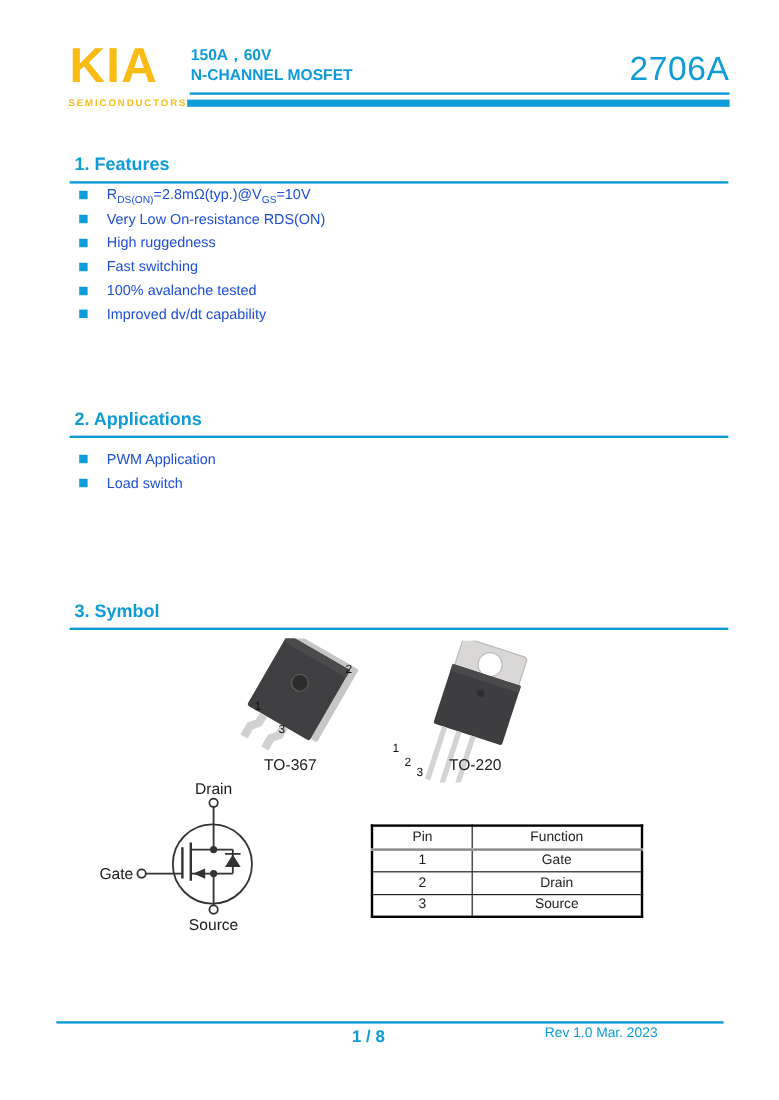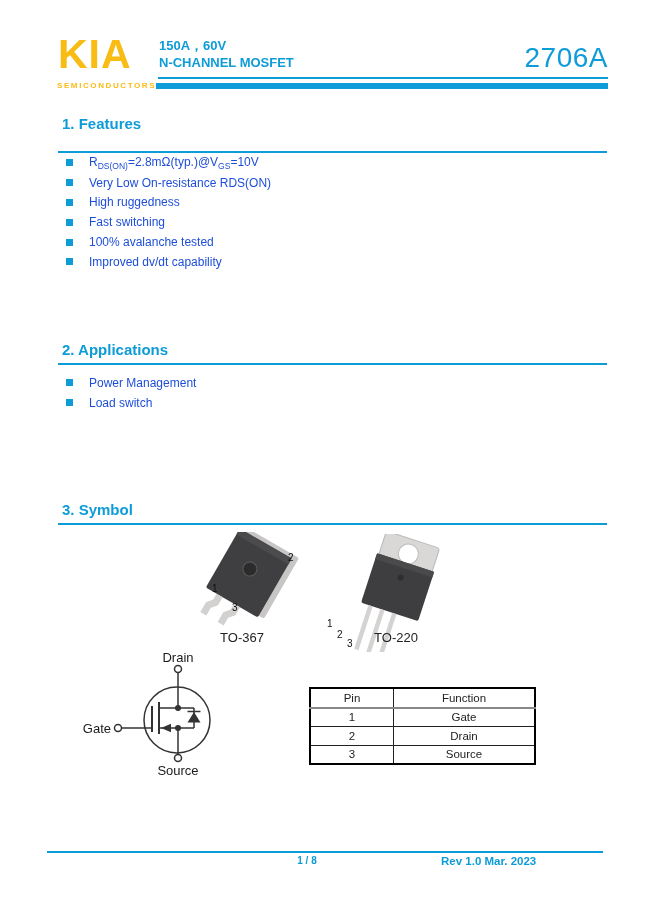--- a/index.html
+++ b/index.html
@@ -38,39 +38,39 @@
   
   table.pin-table{border-collapse:collapse;border:2px solid #000;left:309px;top:687px;position:absolute;}
   table.pin-table td{border:1px solid #222;text-align:center;font-size:11.5px;color:#222;
       height:17.5px;padding:0;}
   table.pin-table tr.head td{border-bottom:2px solid #888;margin-left:30px;}
   td.col-pin{width:82px;}
   td.col-fn{width:140px;}
 
   
   .footer-rule{left:47px;top:851px;width:556px;height:2px;background:var(--color-accent,#0E9CD8);}
-  .page-num{left:277px;top:855px;width:60px;text-align:center;font-size:10px;font-weight:bold;
+  .page-num{left:277px;top:855px;width:60px;text-align:center;font-size:14px;font-weight:bold;
       color:var(--color-accent,#0E9CD8);}
-  .revision{left:441px;top:855px;width:120px;text-align:left;font-size:11.5px;font-weight:bold;
+  .revision{left:441px;top:855px;width:120px;text-align:center;font-size:11.5px;font-weight:normal;
       color:var(--color-accent,#0E9CD8);}
 </style>
 </head>
 <body>
 
 <div class="abs logo">KIA</div>
 <div class="abs logo-sub">SEMICONDUCTORS</div>
 <div class="abs subtitle">
   <div>150A，60V</div>
   <div>N-CHANNEL MOSFET</div>
 </div>
 <div class="abs part-number">2706A</div>
 <div class="abs rule-thin-header"></div>
 <div class="abs rule-thick-header"></div>
 
-<div class="abs sec-heading" style="top:115px;">1. Features</div>
+<div class="abs sec-heading" style="top:129px;">1. Features</div>
 <div class="abs sec-rule" style="top:151px;"></div>
 <ul class="abs bullets" style="top:153px;">
   <li>
     <span class="sq"></span>
     <span class="item-text"><span>R</span><sub>DS(ON)</sub><span>=2.8mΩ(typ.)@V</span><sub>GS</sub><span>=10V</span></span>
   </li>
   <li>
     <span class="sq"></span>
     <span class="item-text">Very Low On-resistance RDS(ON)</span>
   </li>
@@ -90,21 +90,21 @@
     <span class="sq"></span>
     <span class="item-text">Improved dv/dt capability</span>
   </li>
 </ul>
 
 <div class="abs sec-heading" style="top:341px;">2. Applications</div>
 <div class="abs sec-rule" style="top:363px;"></div>
 <ul class="abs bullets" style="top:373px;">
   <li>
     <span class="sq"></span>
-    <span class="item-text">Power Management</span>
+    <span class="item-text">PWM Application</span>
   </li>
   <li>
     <span class="sq"></span>
     <span class="item-text">Load switch</span>
   </li>
 </ul>
 
 <div class="abs sec-heading" style="top:501px;">3. Symbol</div>
 <div class="abs sec-rule" style="top:523px;"></div>
 

